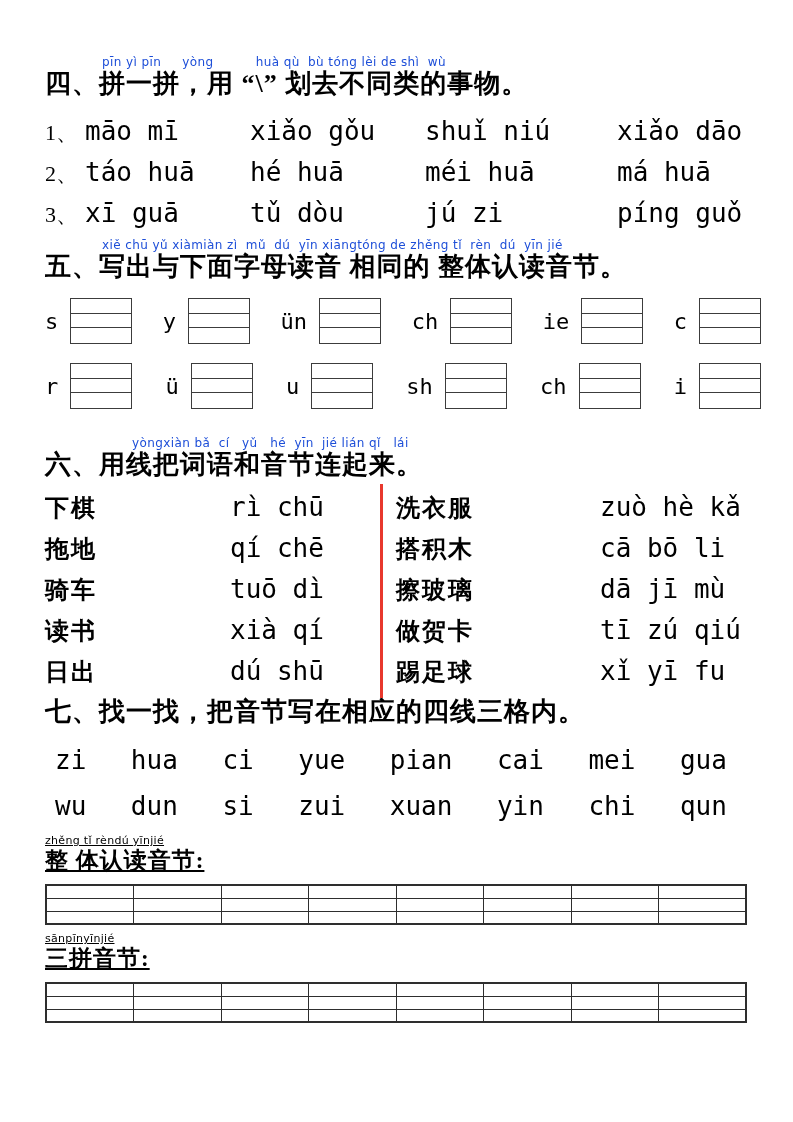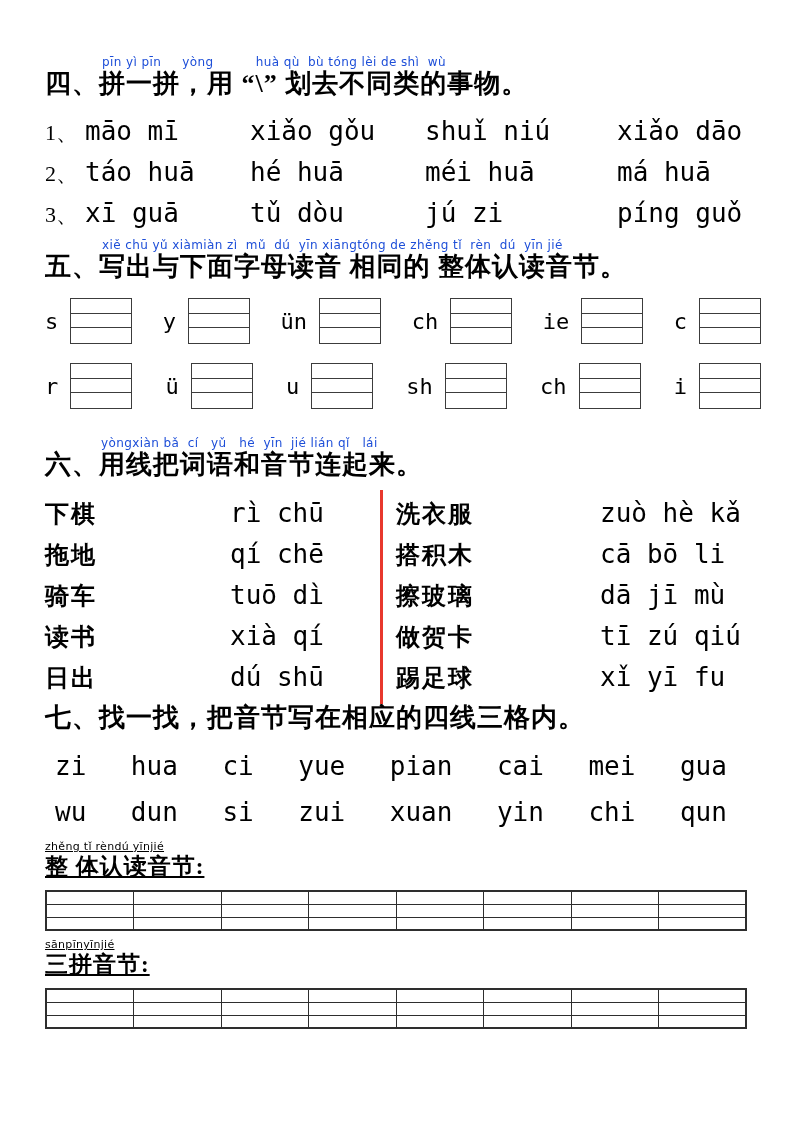--- a/index.html
+++ b/index.html
@@ -25,22 +25,22 @@
   .box-row { display:flex; justify-content:space-between; align-items:center;
              width:716px; margin-top:16px; }
   .box-row.second { margin-top:19px; }
   .unit { display:flex; align-items:center; }
   .letter { font-family:"DejaVu Sans Mono", monospace; font-size:22px; margin-right:12px; }
   .sige { width:62px; height:46px; border:1px solid #3c3c3c; background:#fff; }
   .sige div { height:14.6px; border-bottom:1px solid #3c3c3c; }
   .sige div:last-child { border-bottom:none; }
 
   
-  .s6-anno { margin-top:28px; margin-left:56px; }
-  .match-wrap { position:relative; margin-top:18px; }
+  .s6-anno { margin-top:28px; margin-left:87px; }
+  .match-wrap { position:relative; margin-top:12px; }
   .redline { position:absolute; left:335px; top:-8px; width:3px; height:214px; }
   .match-row { display:grid; grid-template-columns:185px 158px 212px auto;
                align-items:baseline; height:41px; }
   .cn { font-weight:bold; font-size:24px; letter-spacing:2px; }
   .cn.right { padding-left:8px; }
 
   
   .s7-anno { margin-top:10px; margin-left:57px; }
   .syl-row { display:flex; justify-content:space-between; width:672px;
              margin-left:10px; margin-top:16px; }

